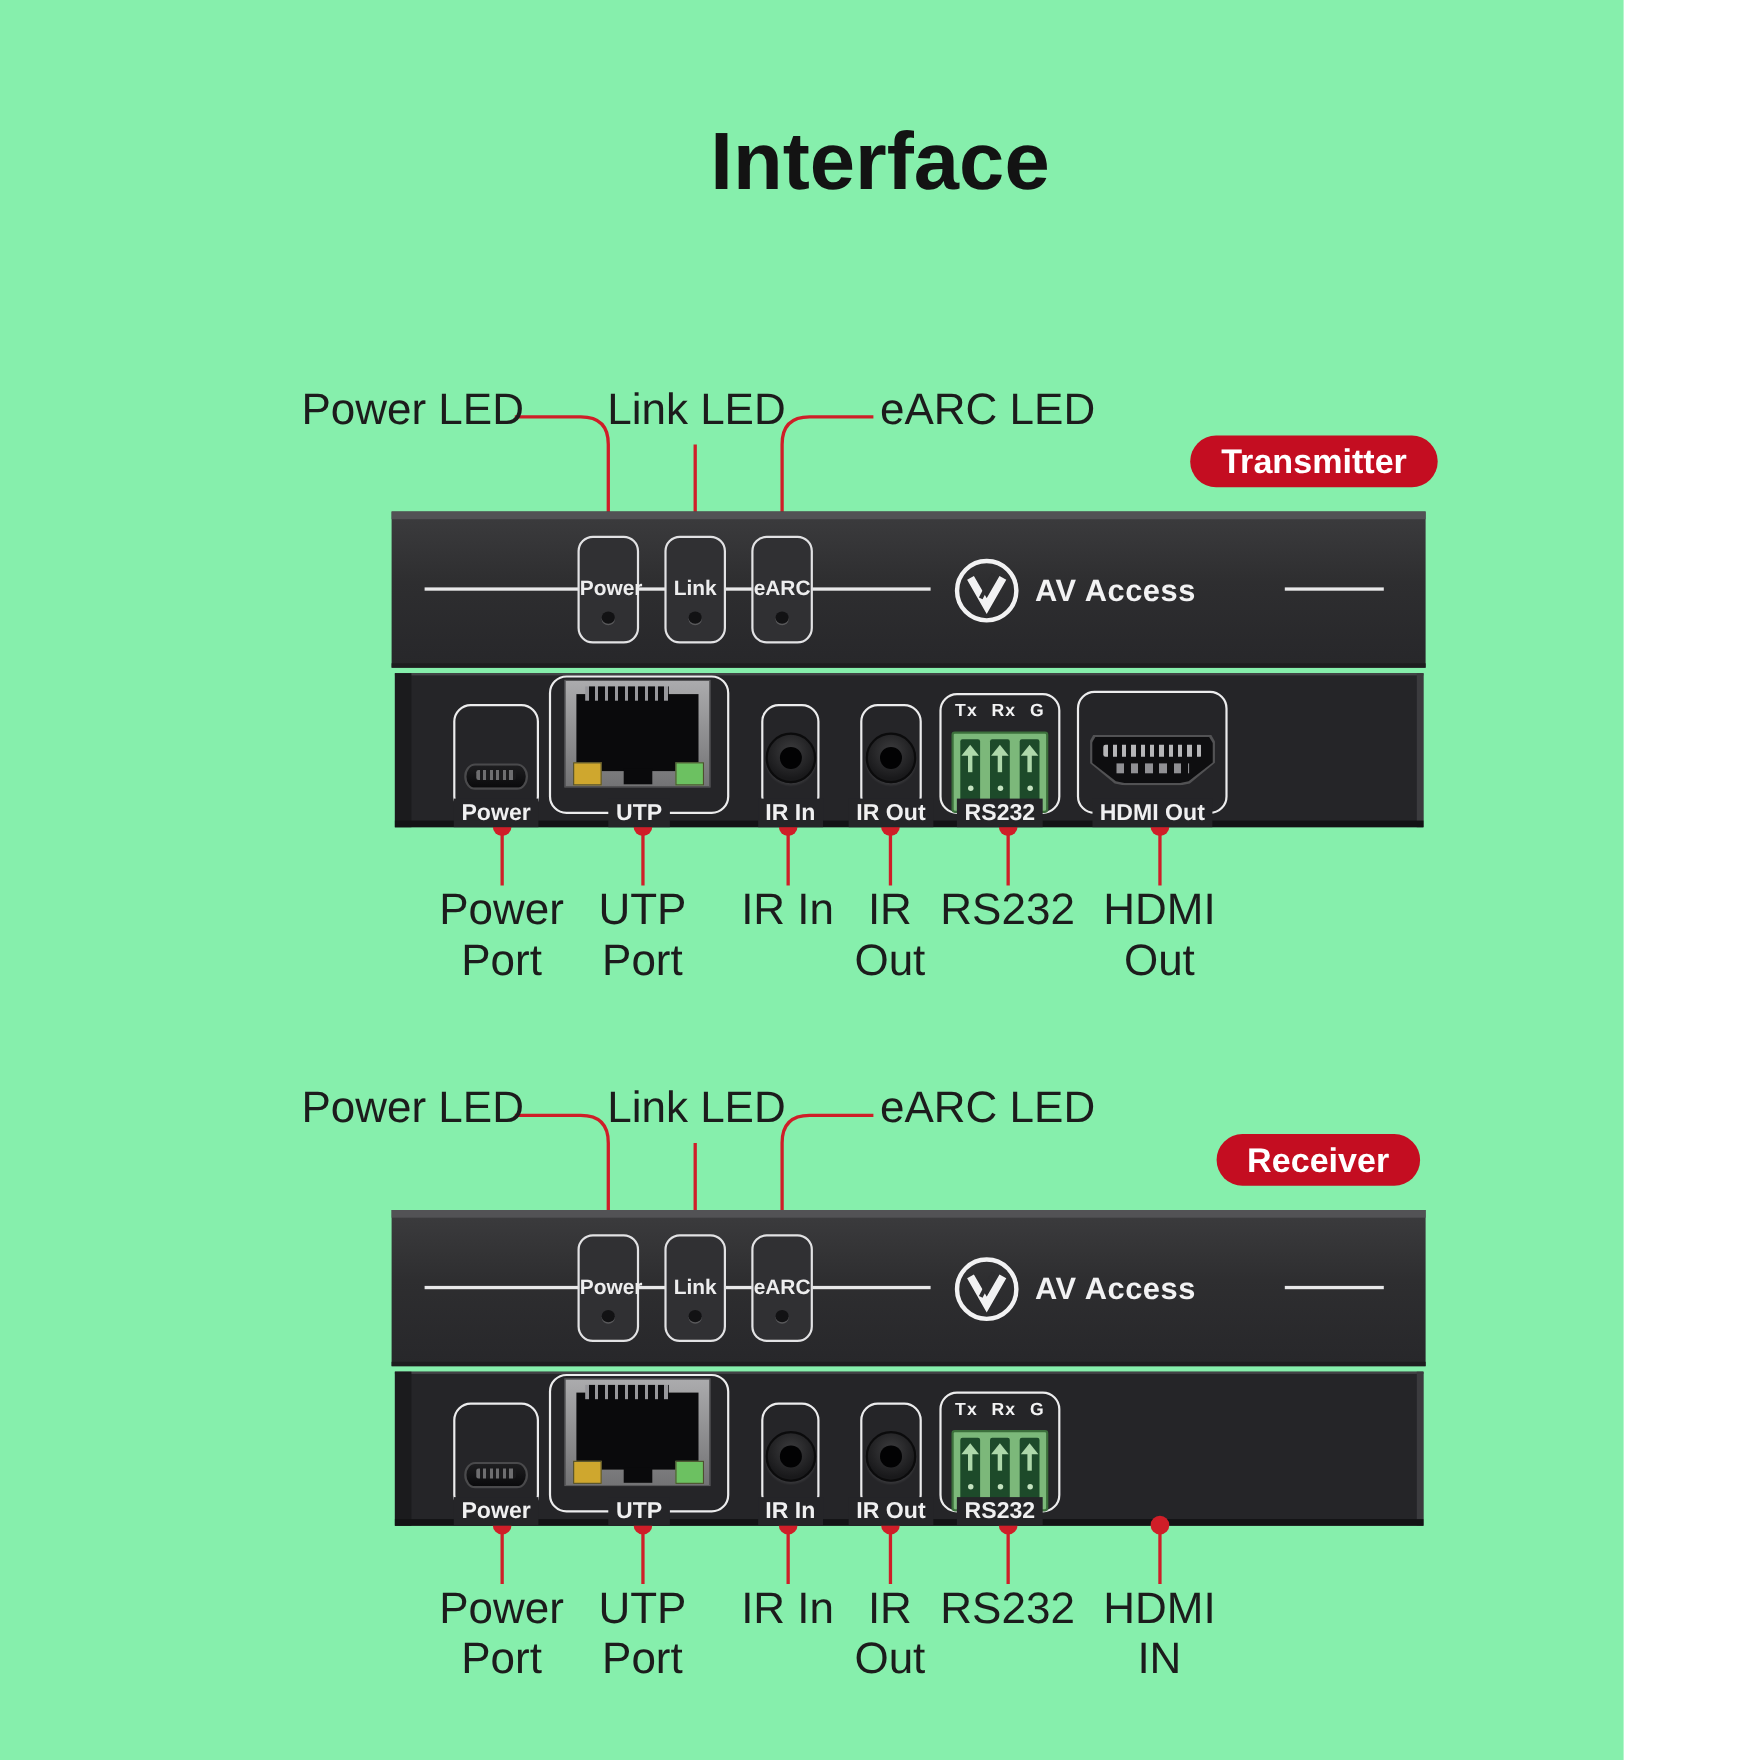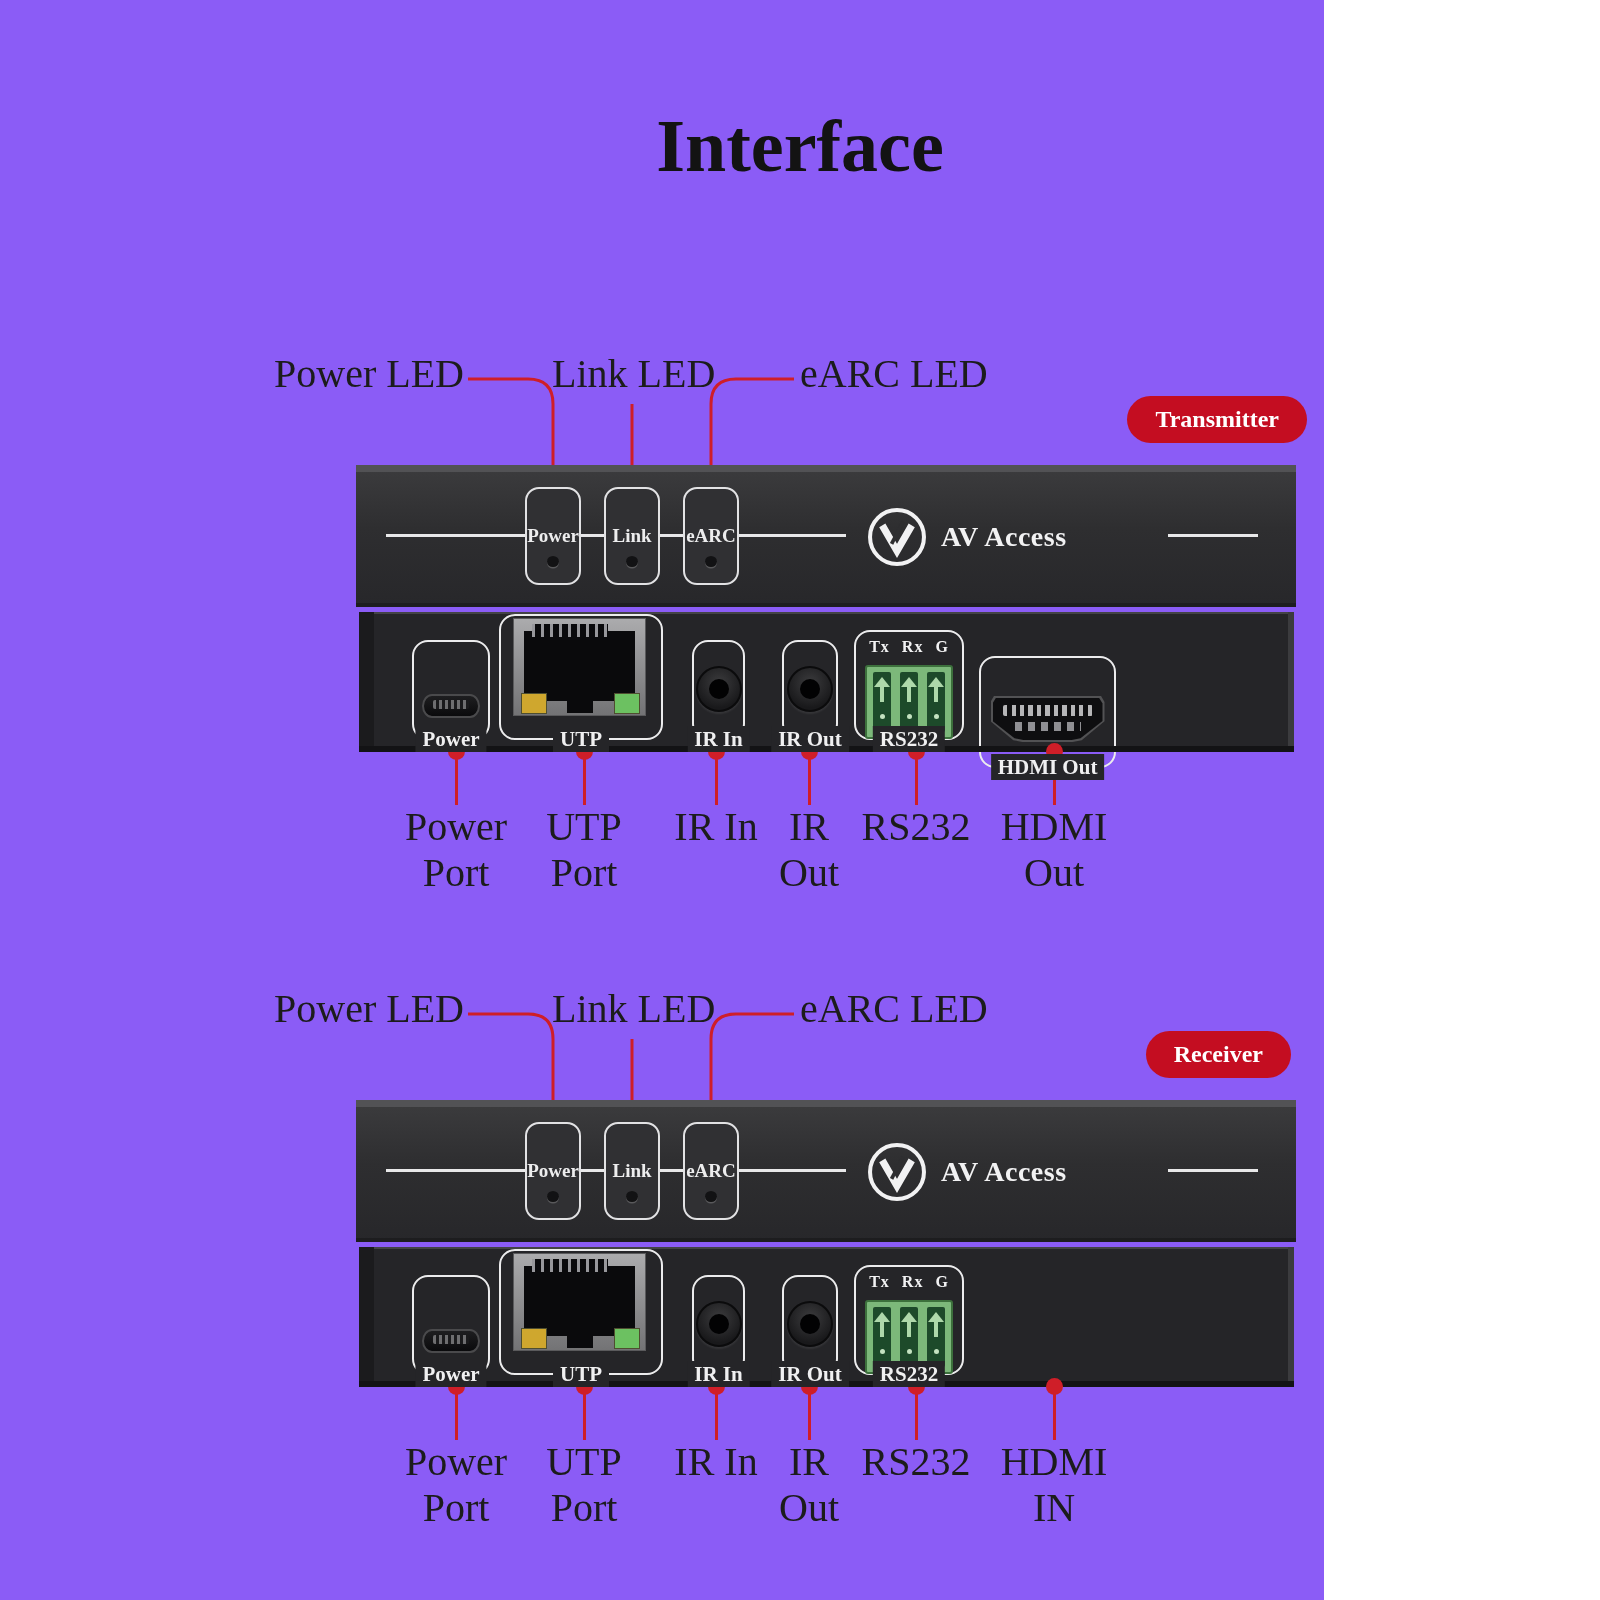--- a/index.html
+++ b/index.html
@@ -1,34 +1,34 @@
 <!DOCTYPE html>
 <html style="--c-accent_red: #c40d21; --c-line_red: #cf1e28; --c-panel_rear: #252528; --c-led_yellow: #cfa72e; --c-led_green: #6cc161; --c-rs232_green: #7cb87a; --c-rs232_green_dark: #1d4a2a;"><head>
 <meta charset="utf-8">
 <style>
   html,body{margin:0;padding:0;background:#fff;}
   body{font-family:"Liberation Sans","DejaVu Sans",sans-serif;}
-  #stage{position:relative;width:1324px;height:1600px;background:#8b5cf6;overflow:hidden;font-family:Liberation Serif, serif;}
+  #stage{position:relative;width:1476px;height:1600px;background:#86efac;overflow:hidden;}
 
   .title{position:absolute;top:104px;left:0;width:1600px;text-align:center;
          font-size:74px;font-weight:bold;color:#131313;letter-spacing:0;}
 
   .unit{position:absolute;left:16px;width:1600px;height:580px;}
 
   
   .callout{position:absolute;top:20px;font-size:40px;color:#1c1c1c;white-space:nowrap;}
   .c-power{left:258px;}
   .c-link{left:536px;}
   .c-earc{left:784px;}
   .callout-svg{position:absolute;left:0;top:0;width:1600px;height:175px;}
   .callout-svg path{fill:none;stroke:var(--c-line_red);stroke-width:3;}
   .callout-svg circle{fill:var(--c-line_red);}
 
   .badge{position:absolute;top:66px;height:47px;border-radius:24px;
-         background:var(--c-accent_red);color:#fff;font-weight:bold;font-size:24px;
+         background:var(--c-accent_red);color:#fff;font-weight:bold;font-size:31px;
          display:flex;align-items:center;justify-content:center;padding:0 28px;white-space:nowrap;}
   .badge-tx{right:309px;}
   .badge-rx{right:325px;}
 
   
   .panel-front{position:absolute;left:340px;top:135px;width:940px;height:142px;
     background:linear-gradient(180deg,#3c3c3e 0%,#2e2e30 45%,#27272a 100%);}
   .panel-front::before{content:'';position:absolute;left:0;right:0;top:0;height:7px;background:#525255;}
   .panel-front::after{content:'';position:absolute;left:0;right:0;bottom:0;height:4px;background:#1d1d1f;}
   .hline{position:absolute;top:69px;height:2.5px;background:#e8e8e9;z-index:1;}
@@ -52,21 +52,21 @@
   .panel-rear::after{content:'';position:absolute;left:0;right:0;bottom:0;height:6px;background:#131315;}
   .bevel-l{position:absolute;left:0;top:0;bottom:0;width:15px;background:#1b1b1d;}
   .bevel-r{position:absolute;right:0;top:0;bottom:0;width:6px;background:#3b3b3e;}
 
   .port{position:absolute;border:2.5px solid #ececed;border-radius:16px;box-sizing:border-box;}
   .port-power{left:53px;top:28px;width:78px;height:100px;}
   .port-utp{left:140px;top:2px;width:164px;height:126px;}
   .port-irin{left:333px;top:28px;width:53px;height:100px;}
   .port-irout{left:423px;top:28px;width:56px;height:100px;}
   .port-rs232{left:495px;top:18px;width:110px;height:110px;}
-  .port-hdmi{left:620px;top:16px;width:137px;height:112px;margin-top:28px;}
+  .port-hdmi{left:620px;top:16px;width:137px;height:112px;}
   .port-label{position:absolute;bottom:-14px;left:50%;transform:translateX(-50%);
               background:var(--c-panel_rear);padding:0 7px;font-size:21px;font-weight:bold;
               color:#f0f0f1;white-space:nowrap;line-height:26px;z-index:3;}
 
   
   .musb{position:absolute;left:50%;top:52px;transform:translateX(-50%);width:58px;height:24px;
         background:linear-gradient(#1e1e20,#0a0a0c);border:2px solid #4a4a4c;
         border-radius:10px/12px;box-sizing:border-box;}
   .musb i{position:absolute;left:50%;top:4px;transform:translateX(-50%);width:36px;height:9px;
           background:repeating-linear-gradient(90deg,#6e6e70 0 3px,#1a1a1c 3px 6px);border-radius:2px;}

